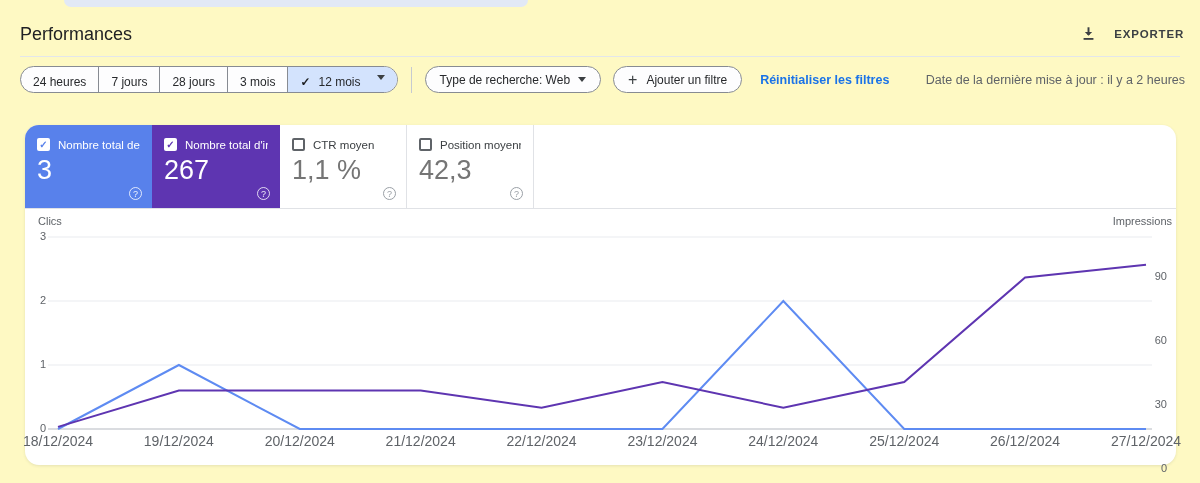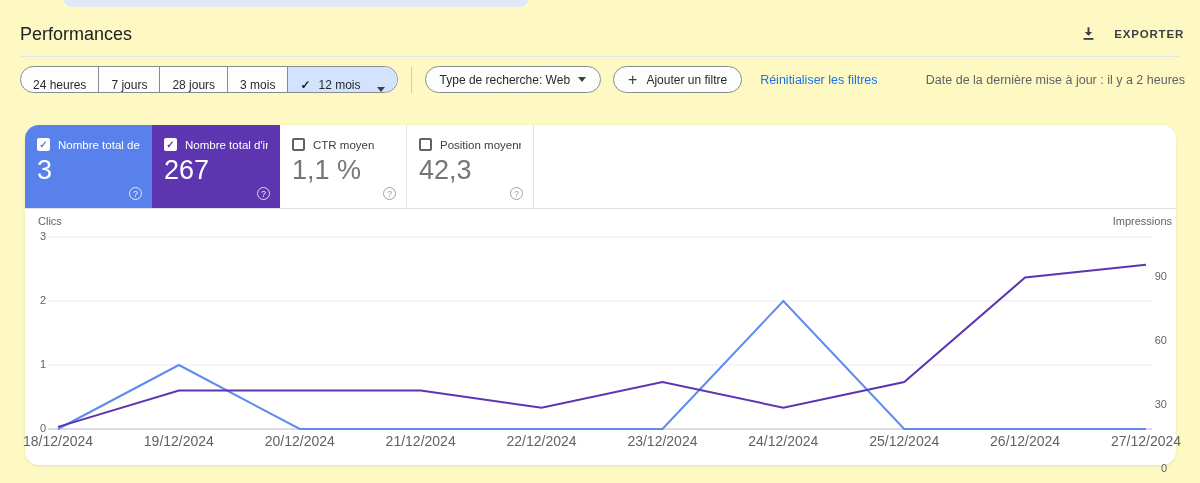--- a/index.html
+++ b/index.html
@@ -16,33 +16,33 @@
   .export-btn { position:absolute; right:16px; top:26px; display:flex; align-items:center;
                 gap:18px; cursor:pointer; }
   .export-label { font-size:11.5px; font-weight:bold; letter-spacing:.8px; color:#3c4043; }
   .header-divider { position:absolute; left:20px; right:20px; top:56px; height:1px; background:#e3e6eb; }
 
   
   .filterbar { position:absolute; left:20px; right:15px; top:66px; height:27px;
                display:flex; align-items:center; }
   .seg-control { display:flex; height:27px; border:1px solid #878b92; border-radius:14px;
                  overflow:hidden; background:#fdfdfe; }
-  .seg { display:flex; align-items:flex-end; padding:0 12px; font-size:12px; color:#27292c;
+  .seg { display:flex; align-items:flex-start; padding:8px 12px; font-size:12px; color:#27292c;
          border-left:1px solid #878b92; cursor:pointer; white-space:nowrap; }
   .seg:first-child { border-left:none; }
   .seg.selected { background:#d3e3fd; gap:8px; }
   .check { font-size:12px; font-weight:bold; color:#1a1c1e; }
   .caret { width:0; height:0; border-left:4px solid transparent; border-right:4px solid transparent;
            border-top:5px solid #3c4043; margin-left:8px; }
   .vdivider { width:1px; height:26px; background:#c6cad1; margin:0 13px; }
   .chip { display:flex; align-items:center; height:27px; padding:0 14px; border:1px solid #878b92;
           border-radius:14px; background:#fdfdfe; font-size:12px; color:#27292c; margin-right:12px;
           cursor:pointer; white-space:nowrap; }
   .plus { font-size:16px; color:#3c4043; margin-right:9px; font-weight:normal; }
-  .reset-link { font-size:12.5px; color:#1a73e8; font-weight:normal; margin-left:6px; cursor:pointer;
+  .reset-link { font-size:12.5px; color:#1a73e8; font-weight:bold; margin-left:6px; cursor:pointer;
                 white-space:nowrap; }
   .last-update { margin-left:auto; font-size:12.5px; color:#5f6368; white-space:nowrap; }
 
   
   .card { position:absolute; left:25px; top:125px; width:1151px; height:340px; background:#fff;
           border-radius:14px; box-shadow:0 1px 3px rgba(60,64,67,.12); }
   .tiles { display:flex; height:84px; border-bottom:1px solid #e0e2e6; }
   .tile { position:relative; width:127px; padding:13px 12px 0; cursor:pointer; }
   .tile:first-child { border-top-left-radius:14px; }
   .tile.t2 { width:128px; }

